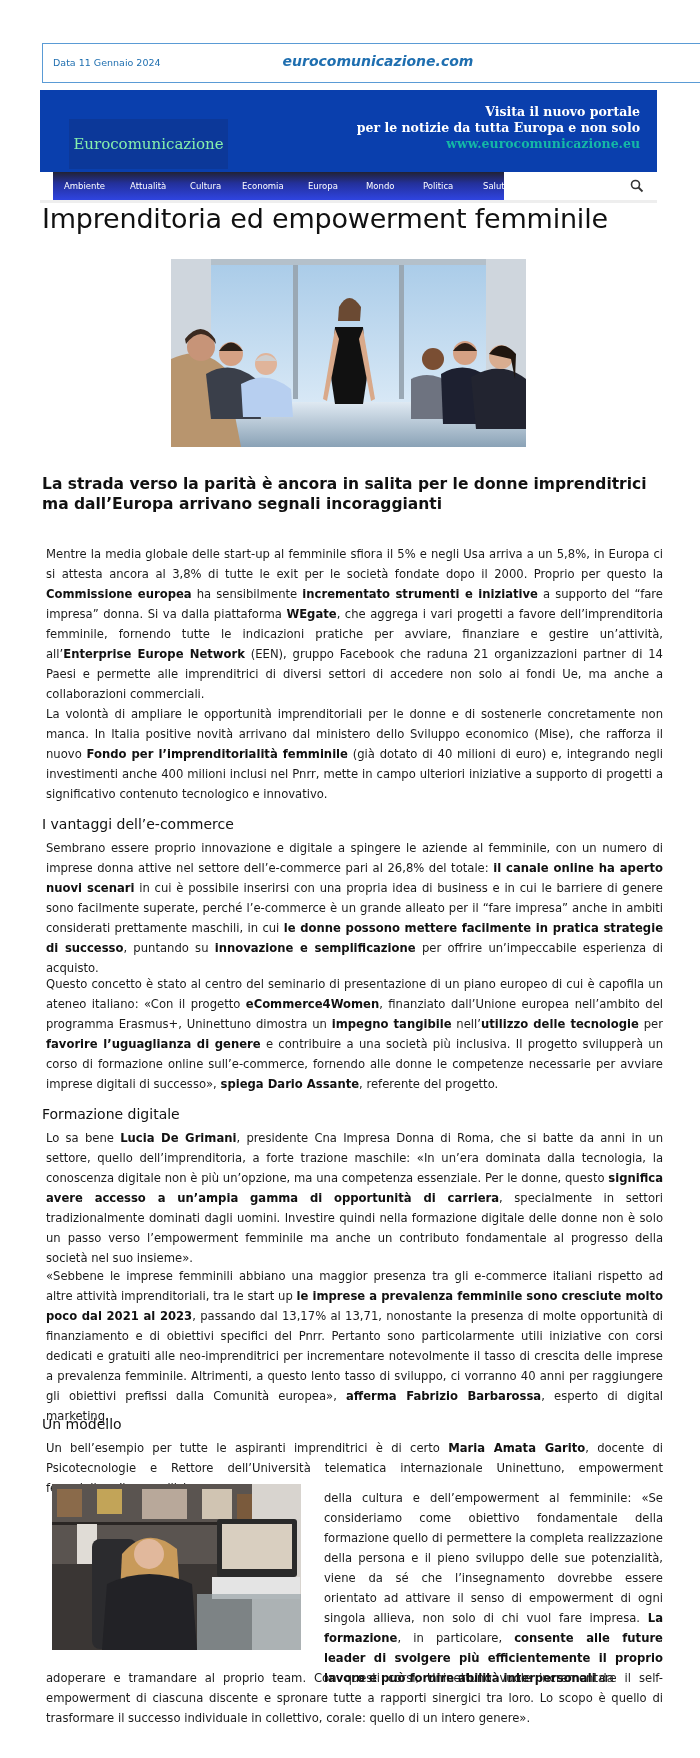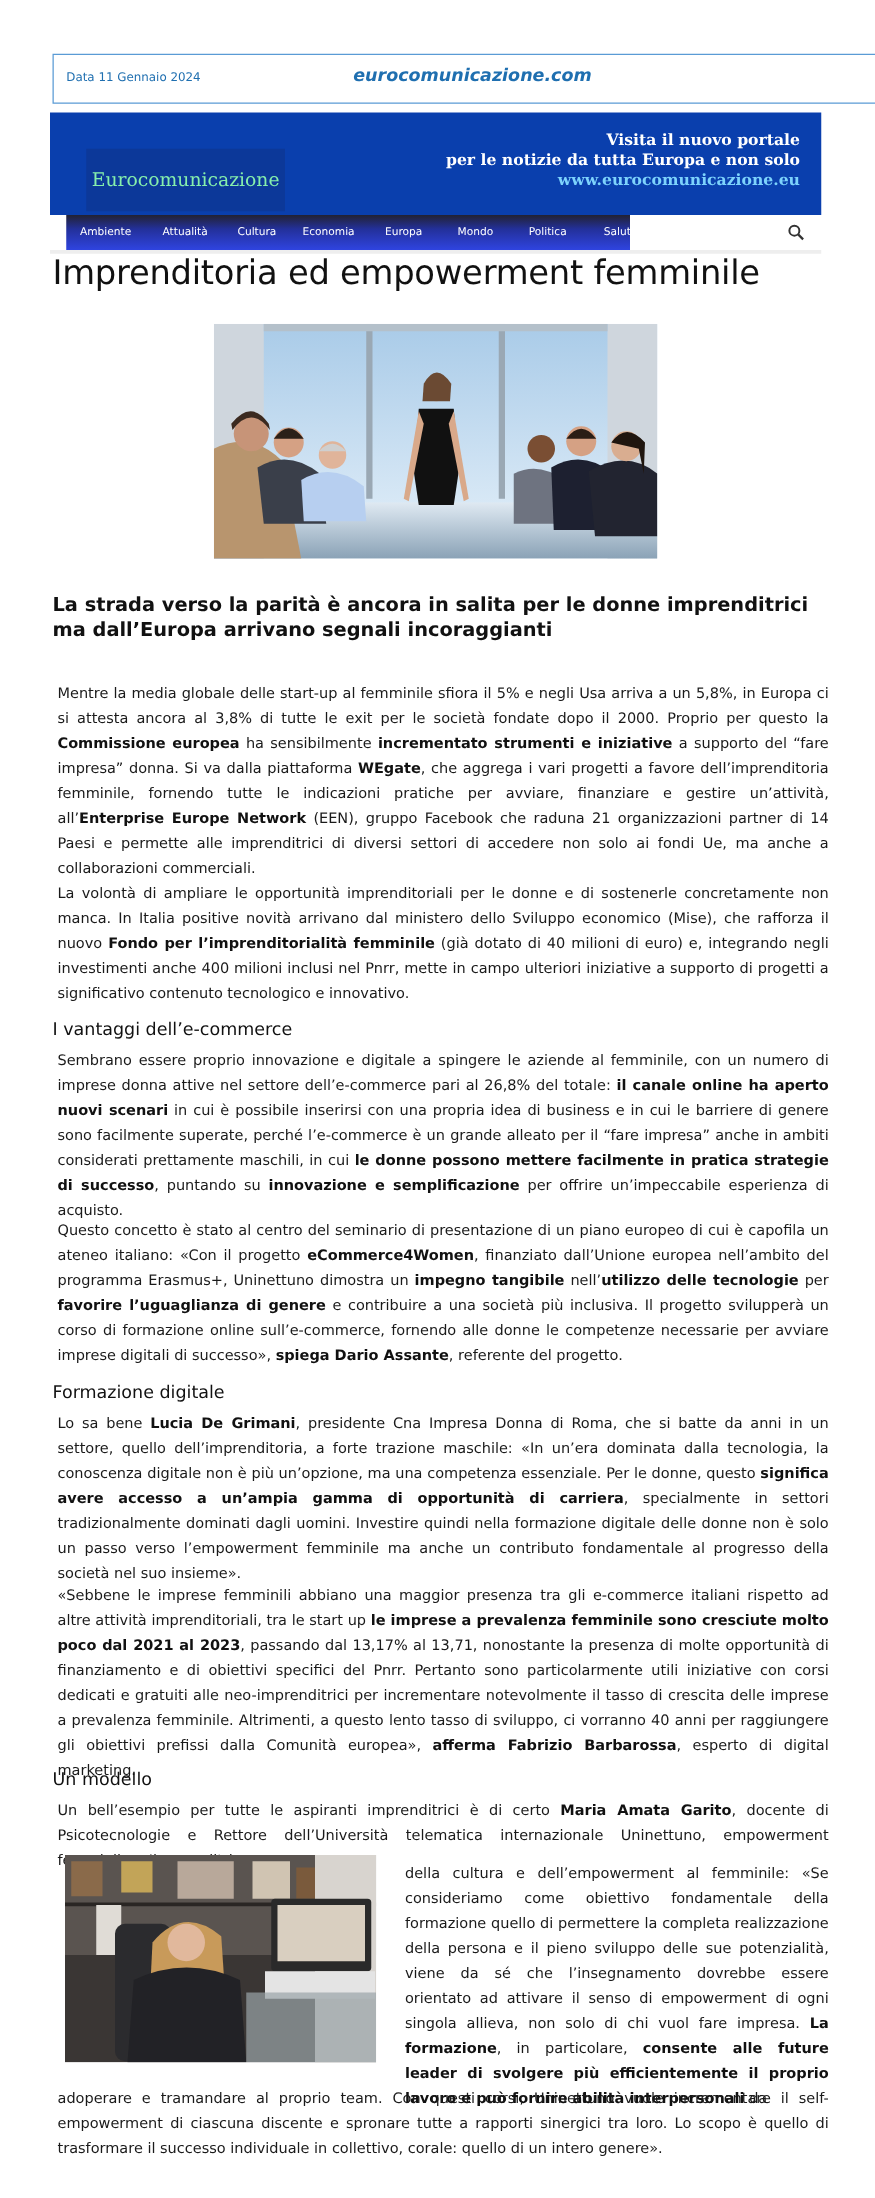--- a/index.html
+++ b/index.html
@@ -10,21 +10,21 @@
   .topbox .date { position: absolute; left: 10px; top: 13px; font-size: 9.5px; color: #1f6fb0; }
   .topbox .site { position: absolute; left: 0; right: 0; top: 9px; text-align: center;
                   font-size: 14px; font-weight: bold; color: #1f6fb0; font-style: italic; }
   .banner { position: absolute; left: 40px; top: 90px; width: 617px; height: 82px; background: #0a3fad; }
   .banner .logo { position: absolute; left: 29px; top: 17px; width: 159px; height: 50px; background: #0c3899;
                   color: #86efac; font-family: "DejaVu Serif", serif; font-size: 15px;
                   display: flex; align-items: center; justify-content: center; margin-top: 12px; }
   .banner .promo { position: absolute; left: 205px; right: 17px; top: 14px; text-align: right;
                    font-family: "DejaVu Serif", serif; font-weight: bold; line-height: 16px; }
   .banner .promo .l1, .banner .promo .l2 { color: #fff; font-size: 12.5px; display: block; }
-  .banner .promo .l3 { color: #7dd3fc; font-size: 12.5px; display: block; }
+  .banner .promo .l3 { color: #14b8a6; font-size: 12.5px; display: block; }
   .nav { position: absolute; left: 53px; top: 172px; width: 451px; height: 28px;
          background: linear-gradient(#222233 0%, #23309a 40%, #2f44e0 100%); }
   .nav-white { position: absolute; left: 586px; top: 172px; width: 71px; height: 28px; background: #fff; }
   .nav-line { position: absolute; left: 40px; top: 200px; width: 617px; height: 3px; background: #eeeeee; }
   .nav .item { position: absolute; top: 9px; color: #fff; font-size: 8.5px; white-space: nowrap; }
   .nav .item.video { top: 3px; }
   .nav .item.video .sub { display: block; font-size: 6px; margin-top: 2px; }
   .search { position: absolute; left: 630px; top: 179px; width: 14px; height: 14px; }
   h1.title { position: absolute; left: 42px; top: 203px; margin: 0; font-weight: normal;
              font-size: 27px; color: #111; letter-spacing: -0.2px; }

